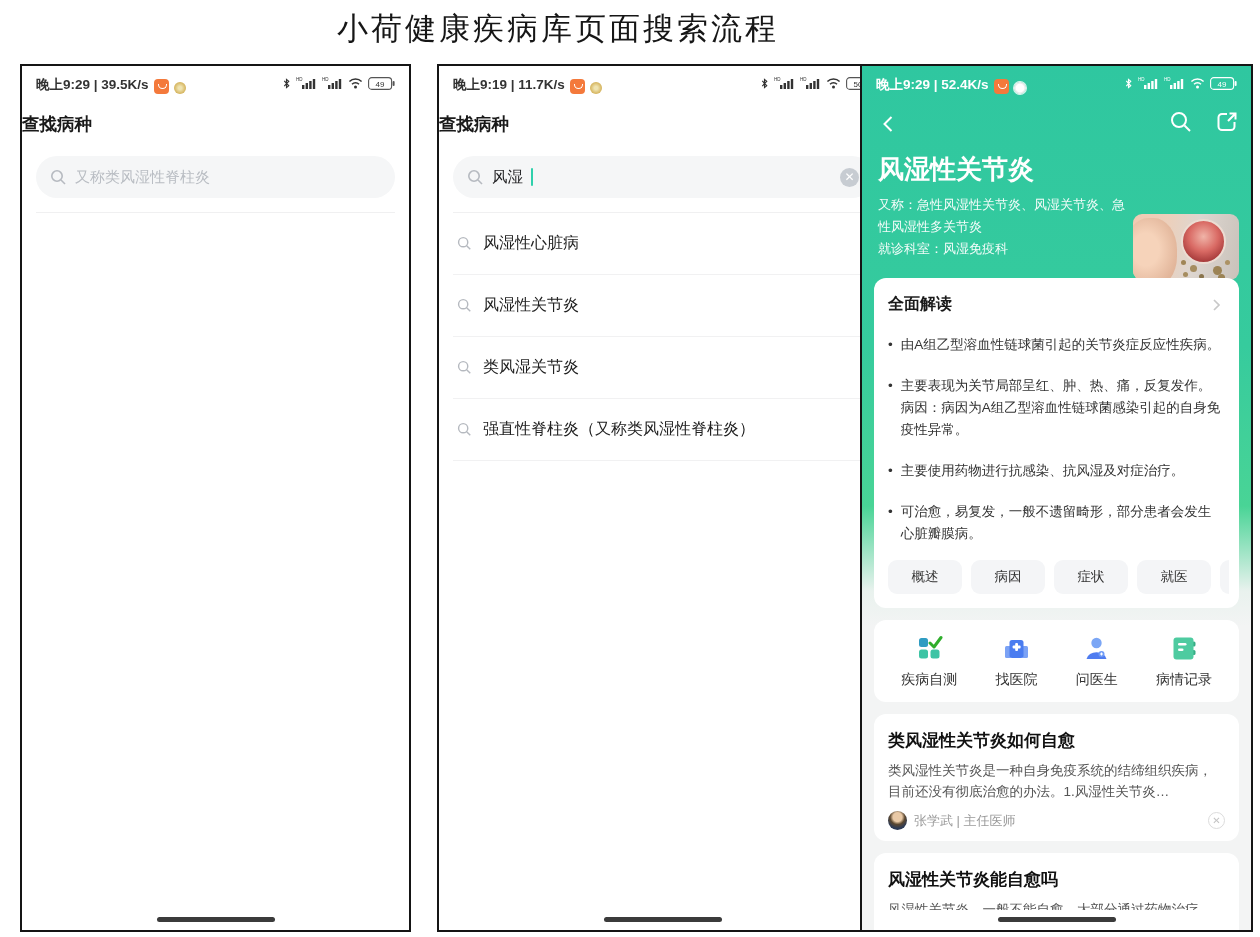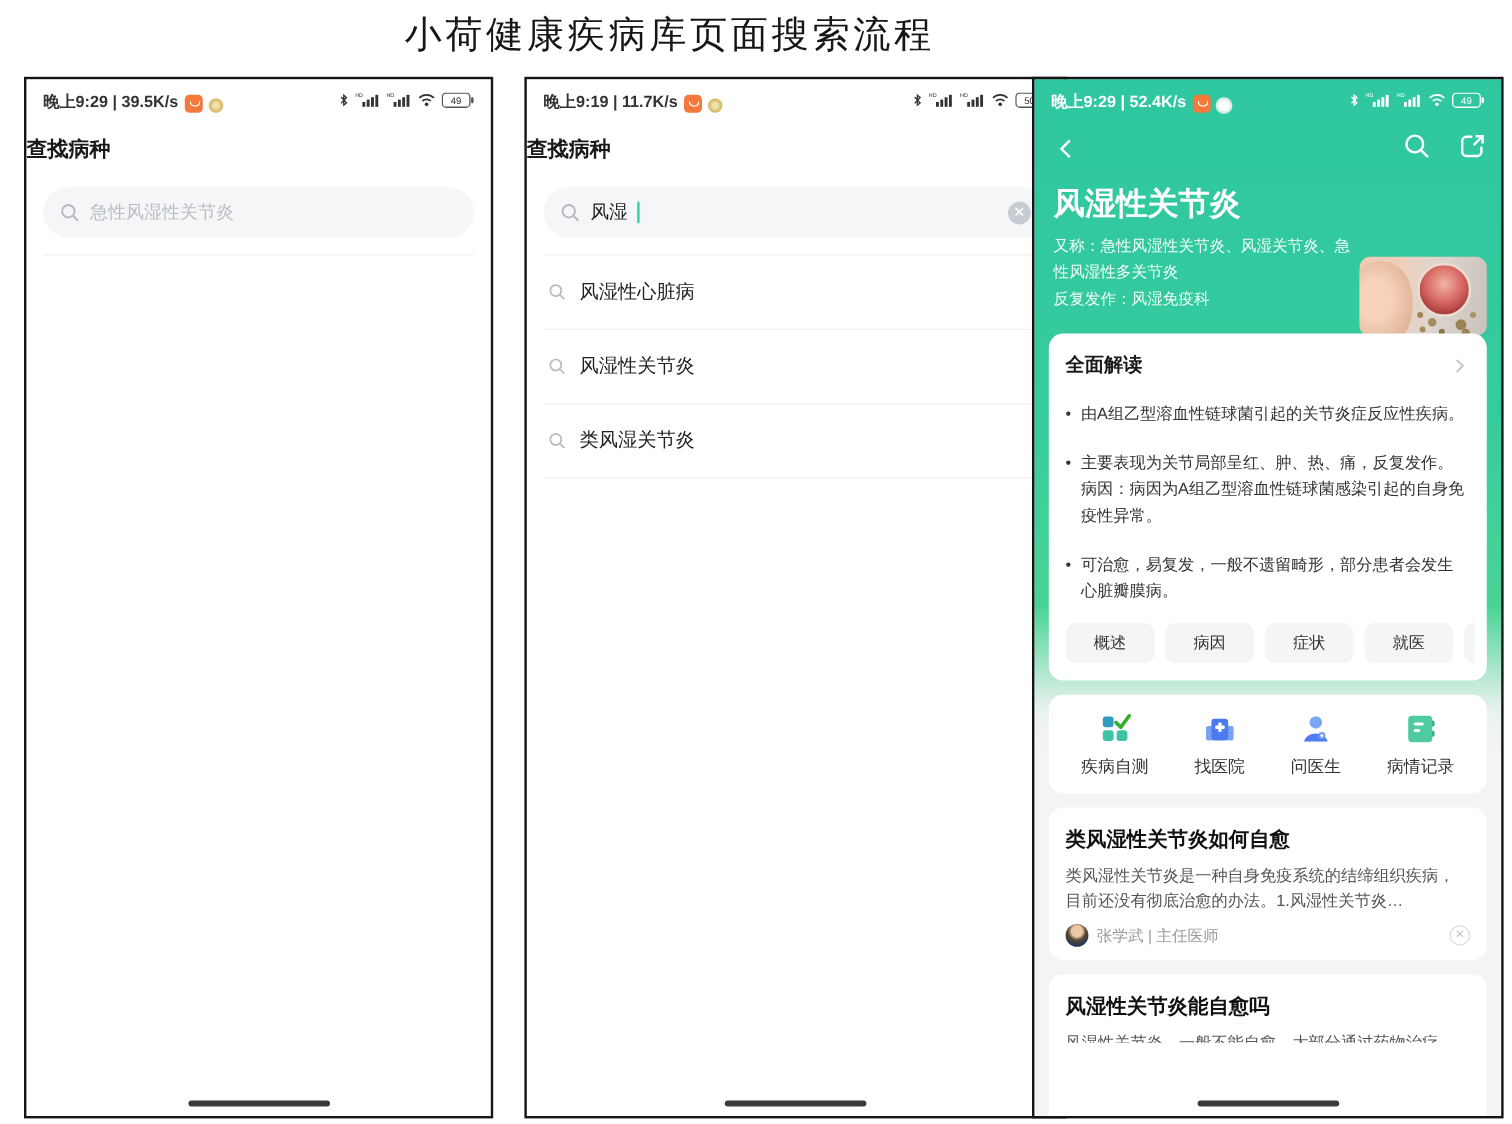--- a/index.html
+++ b/index.html
@@ -148,21 +148,21 @@
     <svg class="nav-back" viewBox="0 0 22 22">
         <path d="M13.5 4 L6.5 11 L13.5 18" fill="none" stroke="#1a1a1a" stroke-width="2"></path>
       </svg>
     <div class="nav-title">查找病种</div>
   </div>
   <div class="search-pill">
     <svg width="17" height="17" viewBox="0 0 17 17">
         <circle cx="7" cy="7" r="5.2" fill="none" stroke="#b6bac0" stroke-width="1.6"></circle>
         <path d="M11 11 L15 15" stroke="#b6bac0" stroke-width="1.6"></path>
       </svg>
-    <span class="search-ph">急性风湿性关节炎</span>
+    <span class="search-ph">又称类风湿性脊柱炎</span>
   </div>
   <div class="top-divider"></div>
   <div class="home-indicator"></div>
 </div>
 
 <div class="phone" id="phone2">
   <div class="statusbar">
     <div class="sb-left">
       <span>晚上9:19 | 11.7K/s</span>
       <span class="app-badge"></span>
@@ -230,20 +230,27 @@
         </svg>
       <span>风湿性关节炎</span>
     </div>
     <div class="sugg-row">
       <svg width="15" height="15" viewBox="0 0 17 17">
           <circle cx="7" cy="7" r="5.2" fill="none" stroke="#b5b9bf" stroke-width="1.6"></circle>
           <path d="M11 11 L15 15" stroke="#b5b9bf" stroke-width="1.6"></path>
         </svg>
       <span>类风湿关节炎</span>
     </div>
+    <div class="sugg-row">
+      <svg width="15" height="15" viewBox="0 0 17 17">
+          <circle cx="7" cy="7" r="5.2" fill="none" stroke="#b5b9bf" stroke-width="1.6"></circle>
+          <path d="M11 11 L15 15" stroke="#b5b9bf" stroke-width="1.6"></path>
+        </svg>
+      <span>强直性脊柱炎（又称类风湿性脊柱炎）</span>
+    </div>
   </div>
   <div class="home-indicator"></div>
 </div>
 
 <div class="phone" id="phone3">
   <div class="statusbar">
     <div class="sb-left">
       <span>晚上9:29 | 52.4K/s</span>
       <span class="app-badge"></span>
       <span class="sun-badge"></span>
@@ -290,36 +297,37 @@
         </svg>
       <svg width="24" height="24" viewBox="0 0 24 24">
           <path d="M12 4 H7 a3.5 3.5 0 0 0 -3.5 3.5 v9 A3.5 3.5 0 0 0 7 20 h9 a3.5 3.5 0 0 0 3.5 -3.5 V12" fill="none" stroke="#fff" stroke-width="2"></path>
           <path d="M14.5 3.5 H20.5 V9.5 M20.5 3.5 L13 11" fill="none" stroke="#fff" stroke-width="2"></path>
         </svg>
     </div>
   </div>
 
   <div class="hero-title">风湿性关节炎</div>
   <div class="hero-alias">又称：急性风湿性关节炎、风湿关节炎、急性风湿性多关节炎</div>
-  <div class="hero-dept">反复发作：风湿免疫科</div>
+  <div class="hero-dept">就诊科室：风湿免疫科</div>
   <div class="hero-img">
     <span class="knee"></span>
     <span class="dots"></span>
     <span class="throat"></span>
   </div>
 
   <div class="card overview-card">
     <div class="ov-head">
       <span class="ov-title">全面解读</span>
       <svg width="14" height="14" viewBox="0 0 14 14">
           <path d="M5 2 L10 7 L5 12" fill="none" stroke="#c8c8c8" stroke-width="1.7"></path>
         </svg>
     </div>
     <div class="bullet">由A组乙型溶血性链球菌引起的关节炎症反应性疾病。</div>
     <div class="bullet">主要表现为关节局部呈红、肿、热、痛，反复发作。病因：病因为A组乙型溶血性链球菌感染引起的自身免疫性异常。</div>
+    <div class="bullet">主要使用药物进行抗感染、抗风湿及对症治疗。</div>
     <div class="bullet">可治愈，易复发，一般不遗留畸形，部分患者会发生心脏瓣膜病。</div>
     <div class="chips">
       <span class="chip">概述</span>
       <span class="chip">病因</span>
       <span class="chip">症状</span>
       <span class="chip">就医</span>
       <span class="chip"></span>
     </div>
   </div>
 

